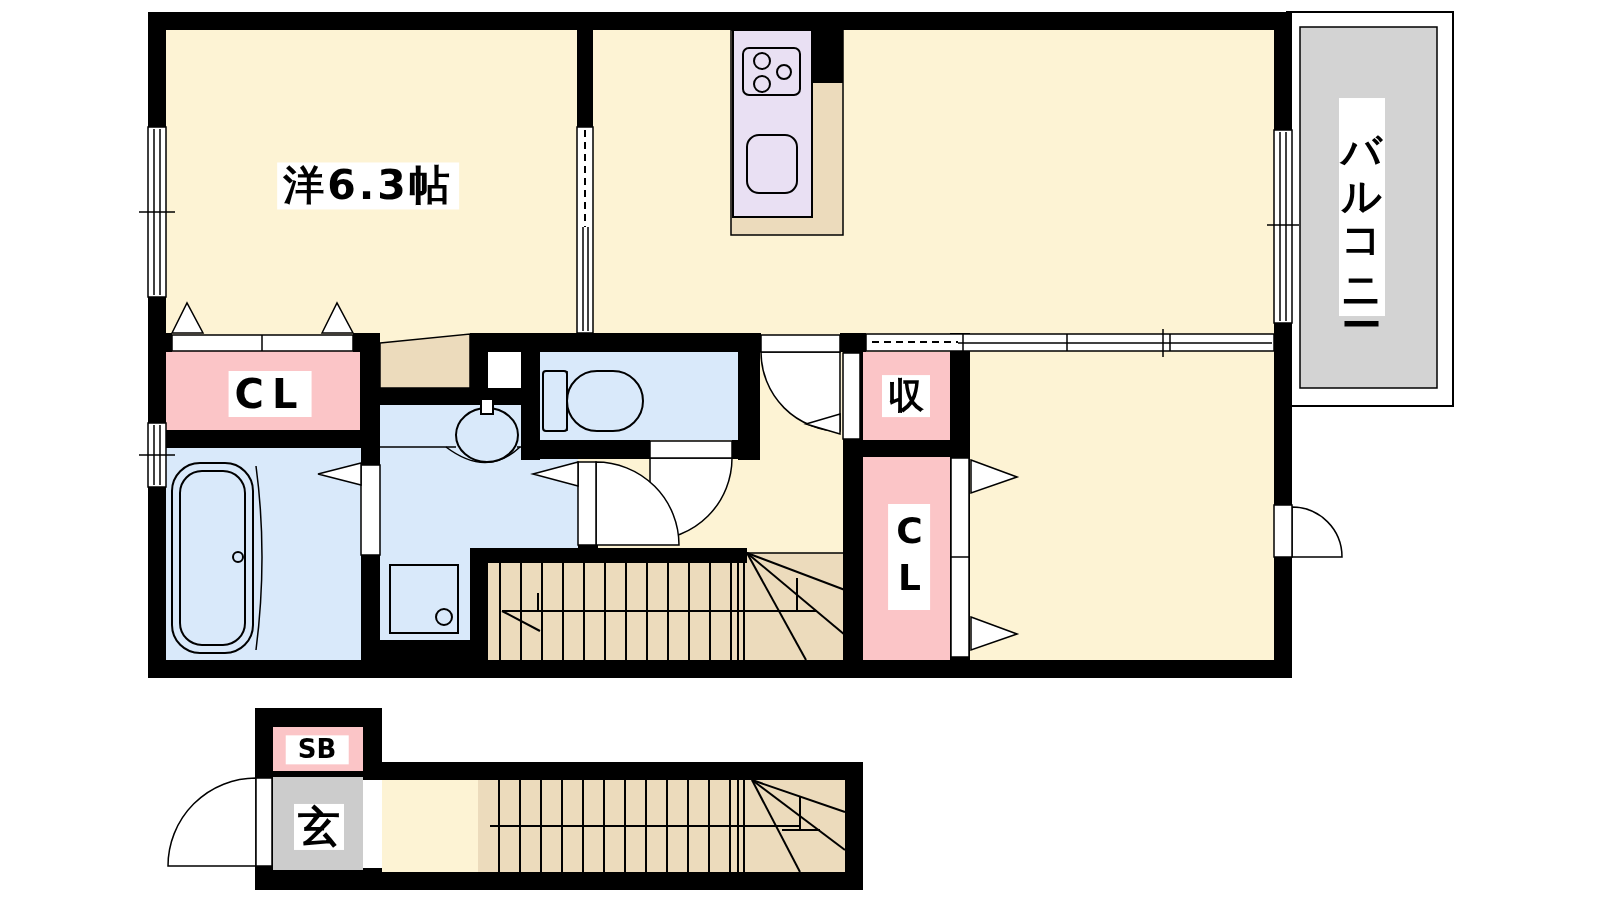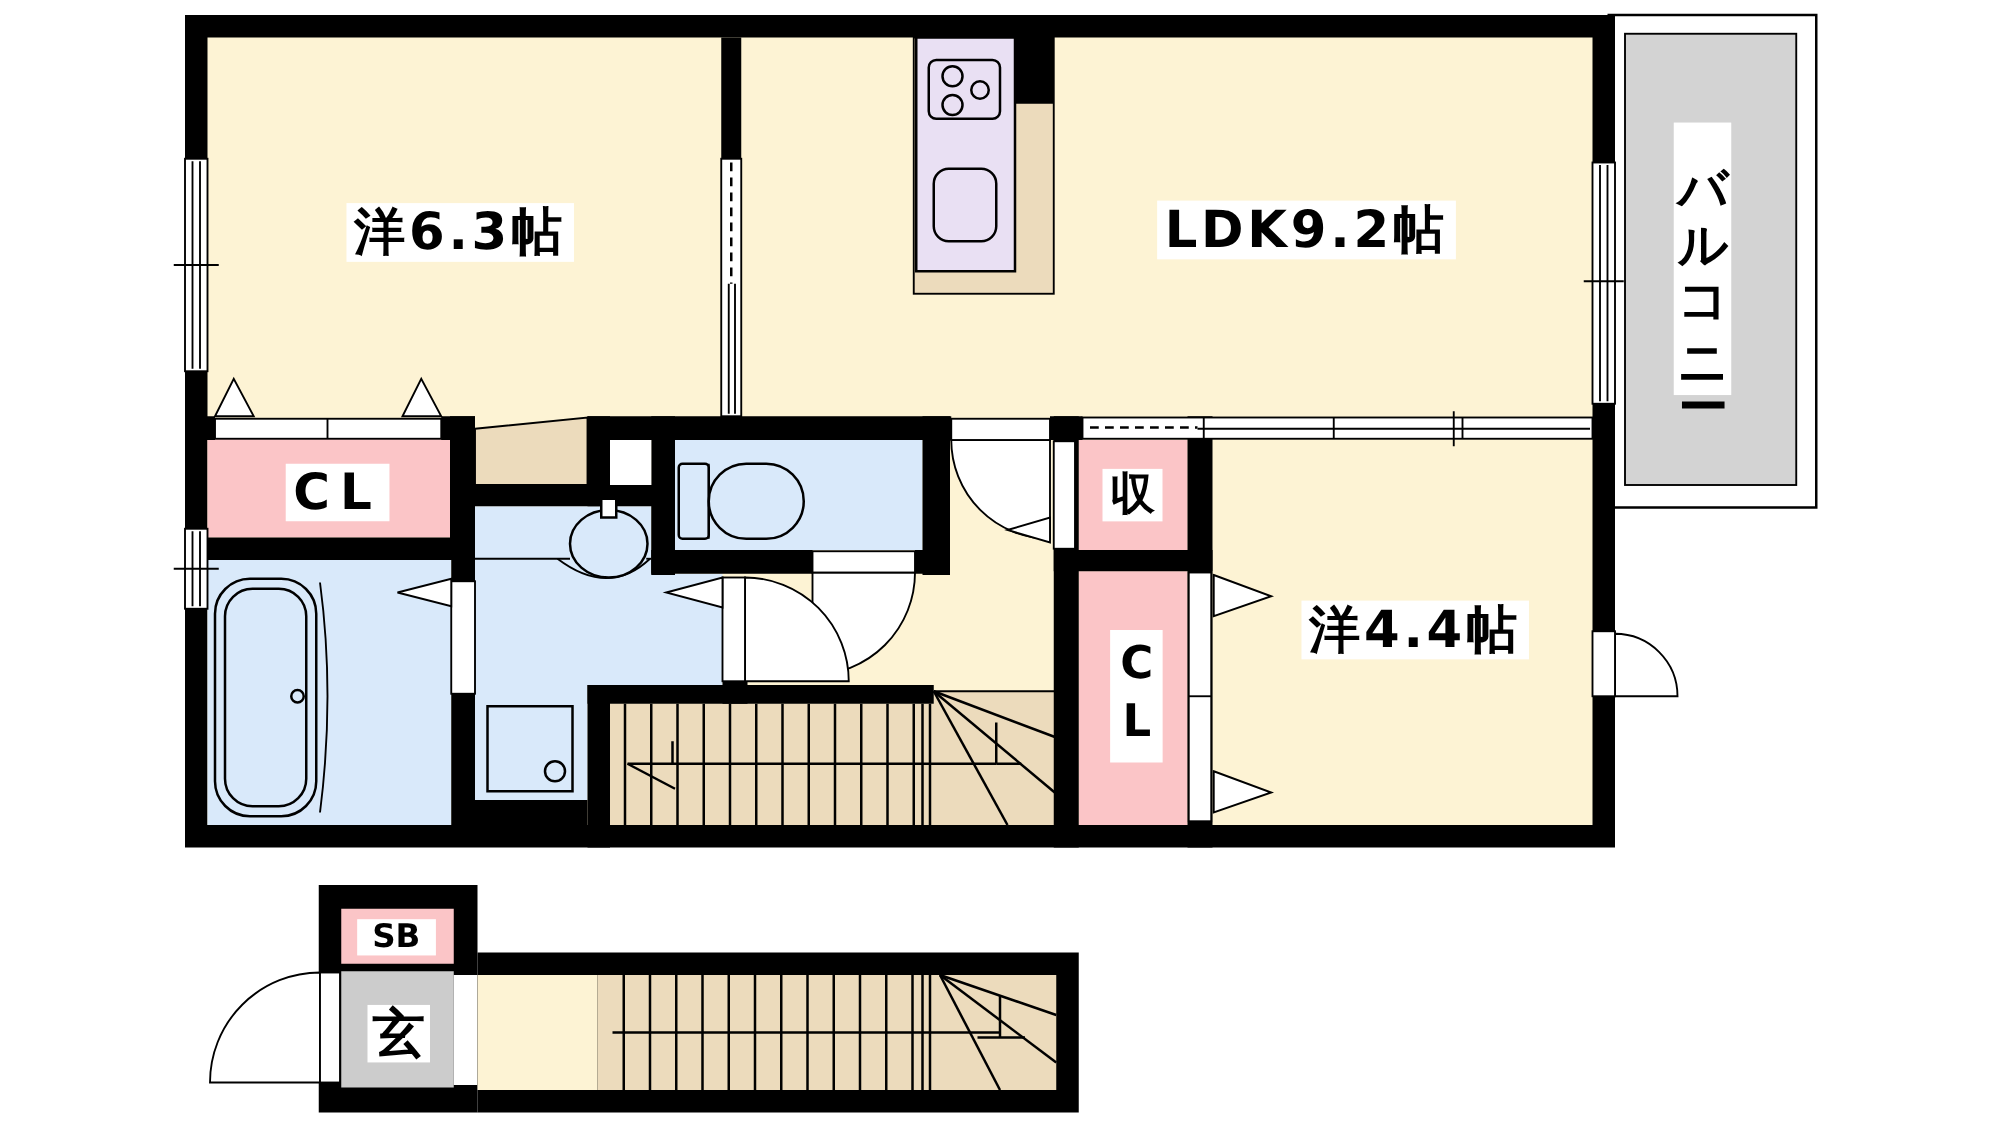--- a/index.html
+++ b/index.html
@@ -286,21 +286,19 @@
     </g>
 
     <g>
       <path d="M256,866 L256,778 A88,88 0 0 0 168,866 Z" class="opening"></path>
       <rect x="256" y="778" width="16" height="88" class="opening"></rect>
     </g>
   </g>
 </svg>
 
 <div class="label big" style="left:368px;top:186px;">洋6.3帖</div>
-<div class="label big" style="left:1045px;top:184px;">LDK9.2帖</div>
-<div class="label big" style="left:1132px;top:504px;">洋4.4帖</div>
 <div class="label" style="left:270px;top:394px;font-size:40px;letter-spacing:8px;">CL</div>
 <div class="label" style="left:906px;top:396px;font-size:36px;">収</div>
 <div class="label vtext upright" style="left:909px;top:557px;font-size:36px;padding:6px 2px;">CL</div>
 <div class="label vtext mixed" style="left:1362px;top:207px;font-size:40px;padding:8px 2px;">バルコニー</div>
 <div class="label" style="left:317px;top:750px;font-size:26px;padding:1px 12px;">SB</div>
 <div class="label" style="left:319px;top:827px;font-size:42px;padding:1px 4px;">玄</div>
 </div>
 
 </body></html>

